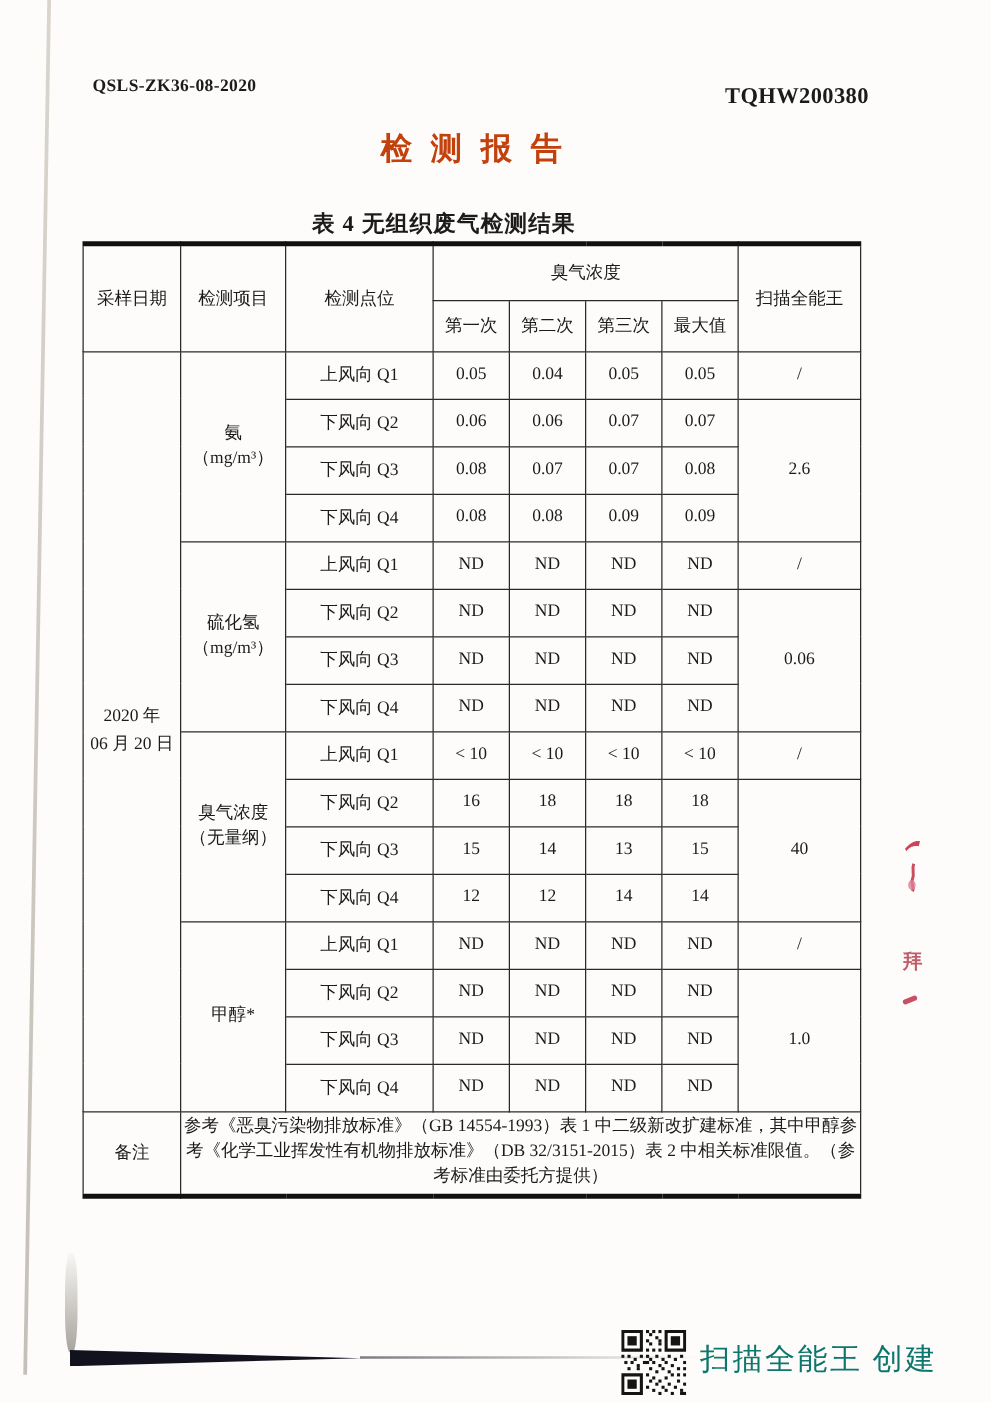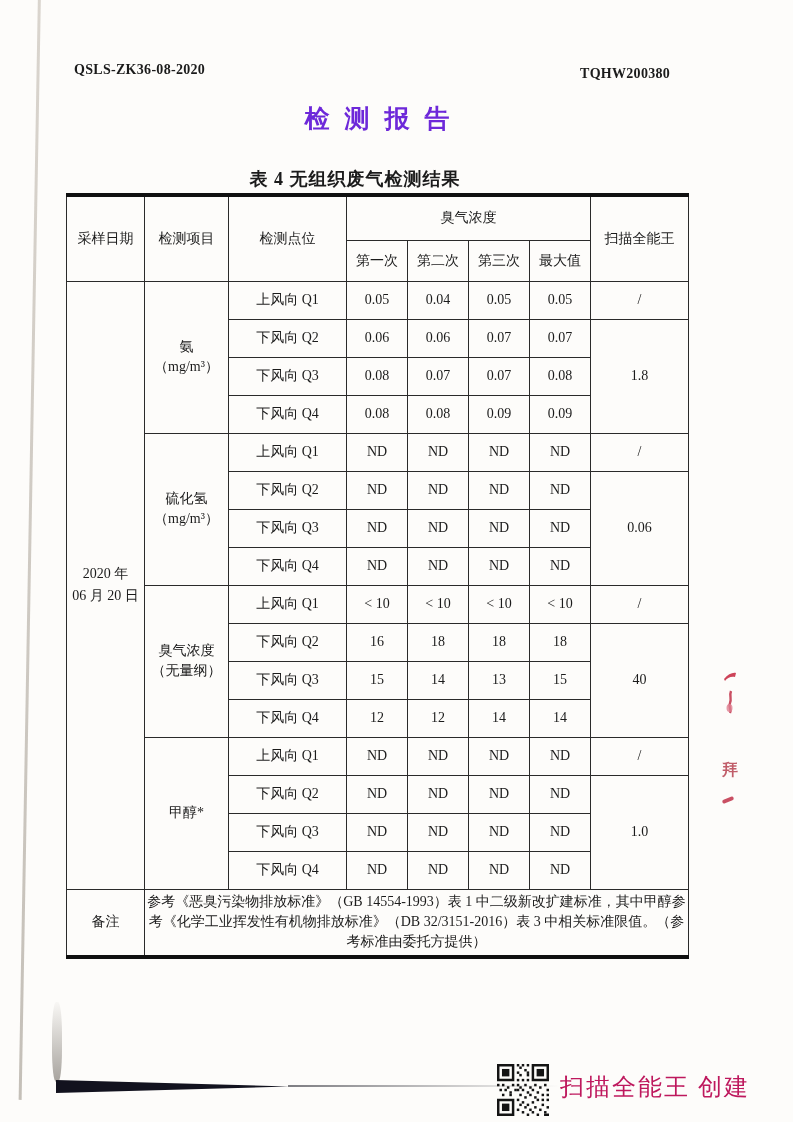--- a/index.html
+++ b/index.html
@@ -20,24 +20,24 @@
   }
   .curl-wedge{
     position:absolute;left:56px;top:1080px;width:233px;height:13px;background:#12121e;
     clip-path:polygon(0 0,0 100%,100% 50%);
   }
   .curl-fade{
     position:absolute;left:288px;top:1085px;width:272px;height:2px;
     background:linear-gradient(to right,rgba(20,20,30,.55),rgba(20,20,30,0));
   }
   .doc-no-left{position:absolute;left:74px;top:62px;font-size:14px;font-weight:bold;letter-spacing:.3px;}
-  .doc-no-right{position:absolute;left:580px;top:66px;font-size:14px;font-weight:bold;letter-spacing:.3px;}
+  .doc-no-right{position:absolute;left:580px;top:66px;font-size:18px;font-weight:bold;letter-spacing:.3px;}
   .report-title{
     position:absolute;left:66px;top:102px;width:622px;text-align:center;
-    font-size:25px;font-weight:bold;letter-spacing:15px;text-indent:15px;color:#6d28d9;
+    font-size:25px;font-weight:bold;letter-spacing:15px;text-indent:15px;color:#c2410c;
   }
   .table-caption{
     position:absolute;left:44px;top:167px;width:622px;text-align:center;
     font-size:18px;font-weight:bold;letter-spacing:1px;
   }
   table.report{
     position:absolute;left:66px;top:193px;width:622px;
     border-collapse:collapse;table-layout:fixed;
     border-left:1px solid #222;border-right:1px solid #222;
     border-top:4px solid #101010;border-bottom:4px solid #101010;
@@ -55,21 +55,21 @@
     text-align:left;font-size:13.8px;line-height:1.45;padding:4px 8px 4px 7px;
   }
   .page-footer{
     position:absolute;left:66px;top:981px;width:622px;text-align:center;
     font-size:14.5px;letter-spacing:2px;
   }
   .qr-block{position:absolute;left:497px;top:1062px;height:56px;}
   .qr-svg{position:absolute;left:0;top:2px;width:52px;height:52px;}
   .qr-label{
     position:absolute;left:63px;top:9px;white-space:nowrap;
-    font-size:24px;color:#be185d;letter-spacing:2px;
+    font-size:24px;color:#0f766e;letter-spacing:2px;
     font-family:"Liberation Serif","DejaVu Serif",serif;
   }
   
   .seal-a{position:absolute;left:722px;top:670px;width:16px;height:14px;opacity:.9;}
   .seal-b{position:absolute;left:723px;top:690px;width:15px;height:26px;opacity:.85;}
   .seal-c{
     position:absolute;left:722px;top:759px;width:16px;height:22px;overflow:hidden;
     color:#b23646;font-size:16px;line-height:21px;opacity:.8;font-weight:bold;
   }
   .seal-d{
@@ -132,21 +132,21 @@
       <td>0.05</td>
       <td>0.05</td>
       <td>/</td>
     </tr>
     <tr class="dr">
       <td>下风向 Q2</td>
       <td>0.06</td>
       <td>0.06</td>
       <td>0.07</td>
       <td>0.07</td>
-      <td rowspan="3">1.8</td>
+      <td rowspan="3">2.6</td>
     </tr>
     <tr class="dr">
       <td>下风向 Q3</td>
       <td>0.08</td>
       <td>0.07</td>
       <td>0.07</td>
       <td>0.08</td>
     </tr>
     <tr class="dr">
       <td>下风向 Q4</td>
@@ -255,21 +255,21 @@
     <tr class="dr">
       <td>下风向 Q4</td>
       <td>ND</td>
       <td>ND</td>
       <td>ND</td>
       <td>ND</td>
     </tr>
 
     <tr class="rr">
       <td class="remark-label">备注</td>
-      <td class="remark-text" colspan="7">参考《恶臭污染物排放标准》（GB 14554-1993）表 1 中二级新改扩建标准，其中甲醇参考《化学工业挥发性有机物排放标准》（DB 32/3151-2016）表 3 中相关标准限值。（参考标准由委托方提供）</td>
+      <td class="remark-text" colspan="7">参考《恶臭污染物排放标准》（GB 14554-1993）表 1 中二级新改扩建标准，其中甲醇参考《化学工业挥发性有机物排放标准》（DB 32/3151-2015）表 2 中相关标准限值。（参考标准由委托方提供）</td>
     </tr>
   </tbody>
     </table>
 
 
   <svg class="seal-a" viewBox="0 0 16 14">
     <path d="M2,9 C6,4 11,2 14,3 L13,7 C9,6 5,8 3,11 Z" fill="#c83048"></path>
   </svg>
   <svg class="seal-b" viewBox="0 0 15 26">
     <path d="M8,1 C6,6 9,9 7,13 C5,17 9,19 7,23" stroke="#c03048" stroke-width="2.4" fill="none"></path>

